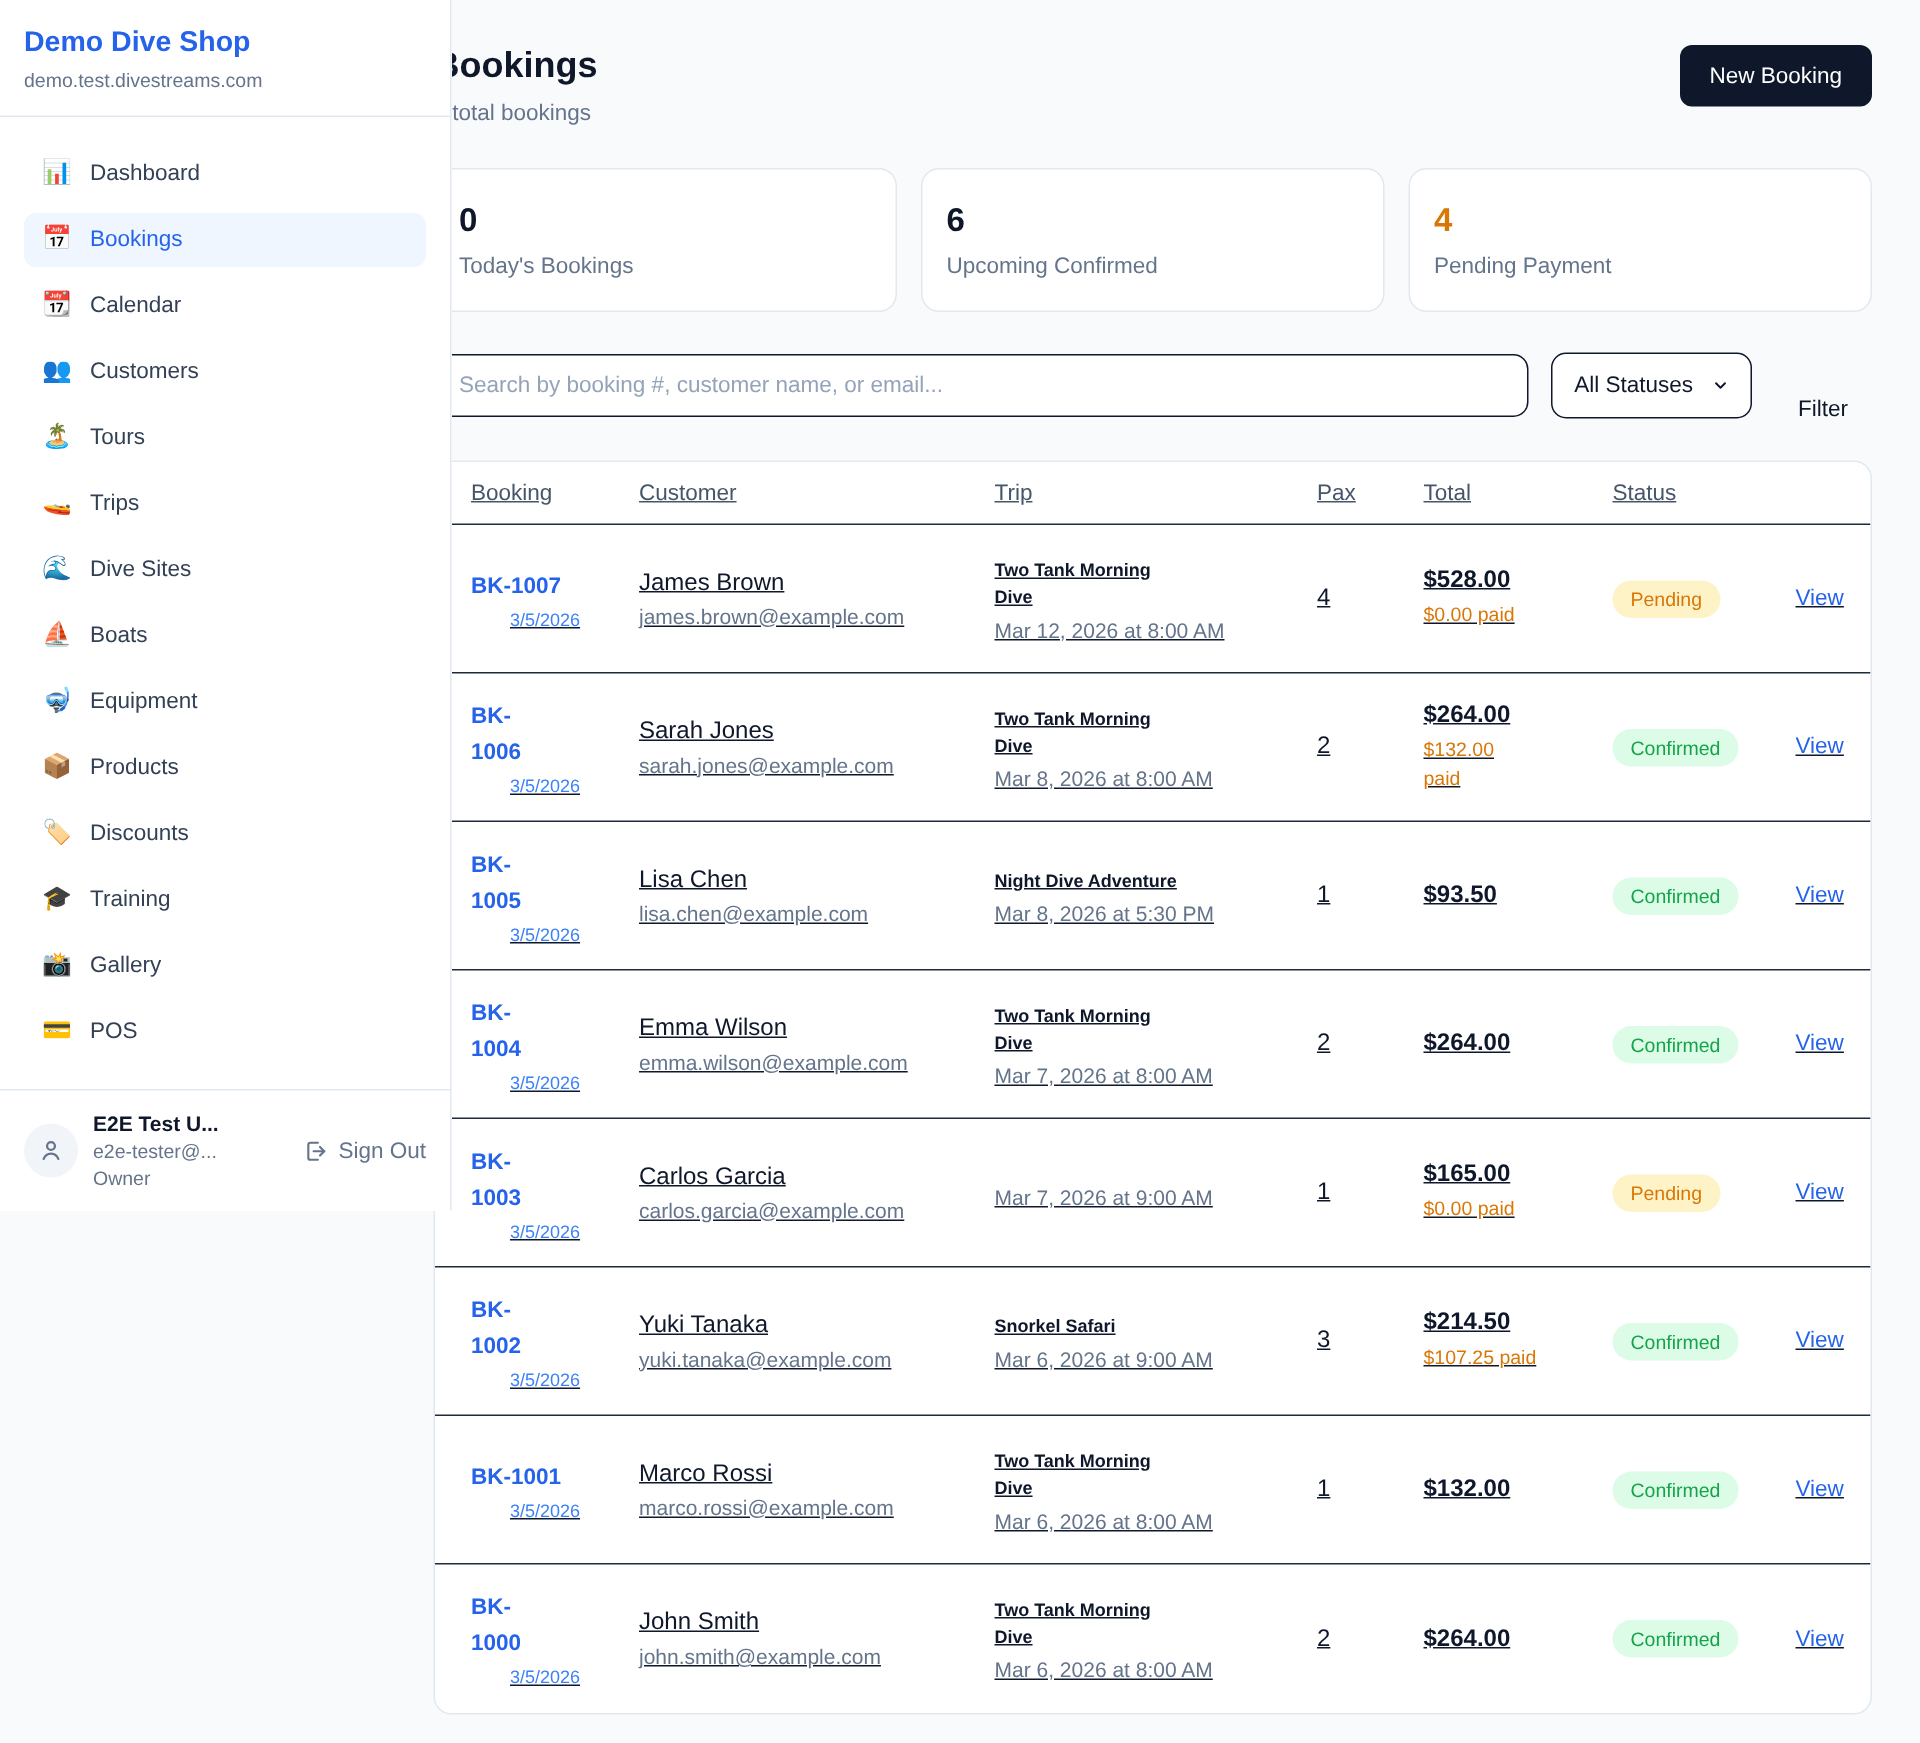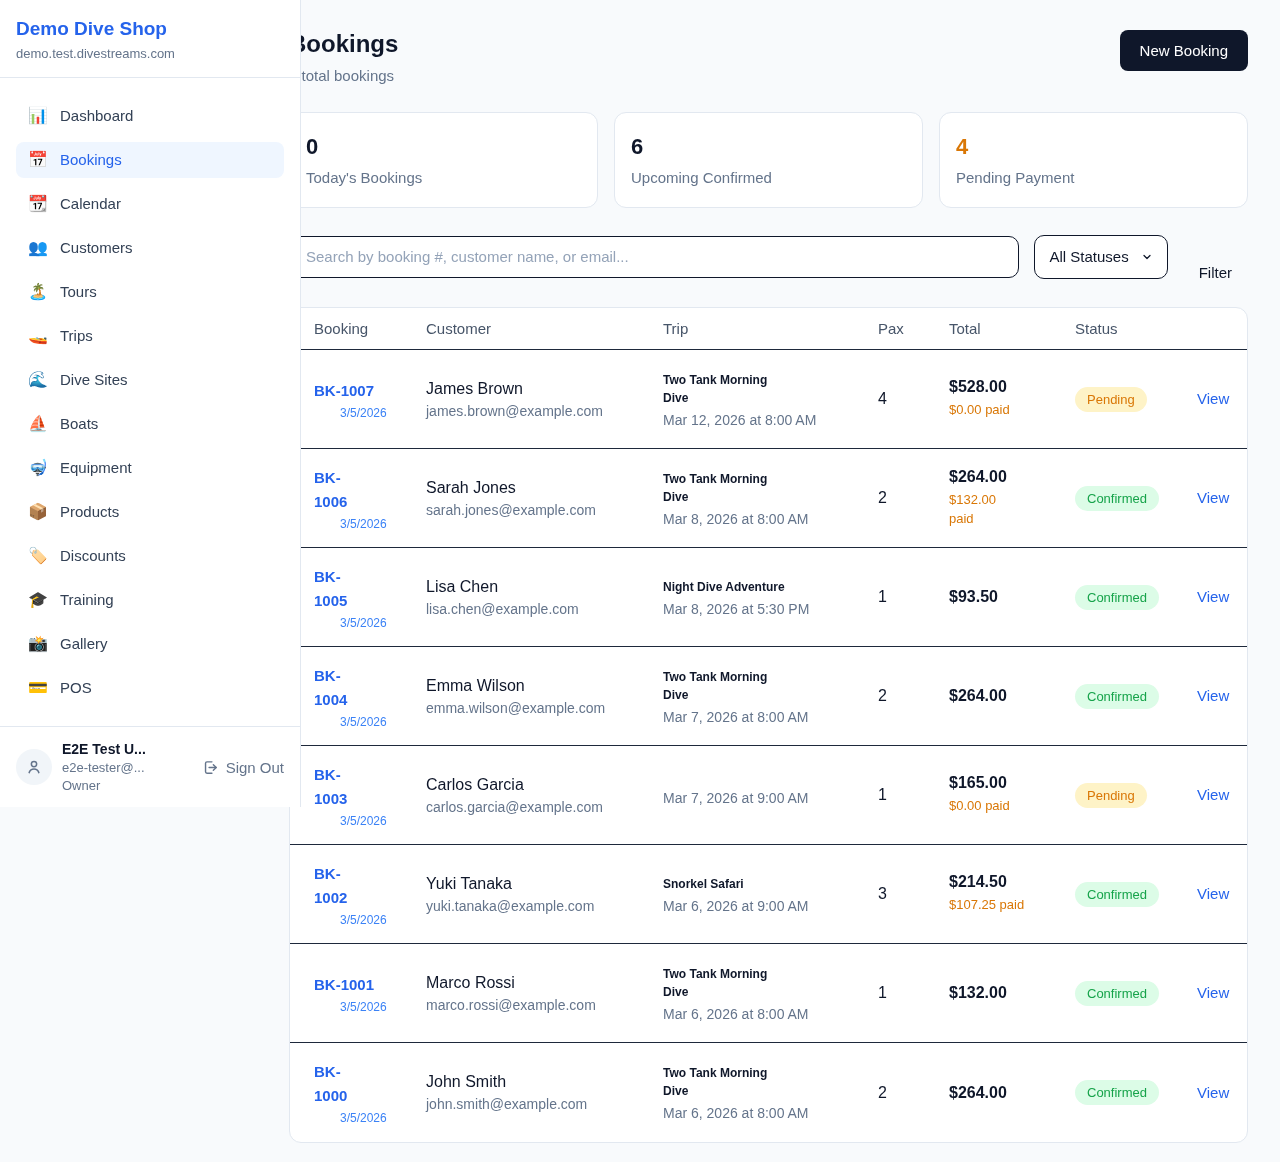--- a/index.html
+++ b/index.html
@@ -70,20 +70,21 @@
     font-size:15px; background:#fff; cursor:pointer; flex:none;
   }
   .filter-btn { font-size:15px; font-weight:500; color:#0f172a; padding:0 16px; cursor:pointer; flex:none;margin-top:32px; }
 
   
   .table-card { margin-top:26px; background:#fff; border:1px solid #e2e8f0; border-radius:12px; overflow:hidden; }
   .thead, .trow {
     display:grid;
     grid-template-columns:112px 237px 215px 71px 126px 122px 1fr;
     padding:0 24px;
+    text-decoration:underline;
   }
   .thead {
     border-bottom:1px solid #1e293b;
     font-size:15px; color:#475569; font-weight:500;
     align-items:center; height:42px;
   }
   .trow { min-height:99px; align-items:center; border-bottom:1px solid #1e293b; }
   .trow:last-child { border-bottom:none; }
   .cell { padding-right:12px; }
 

